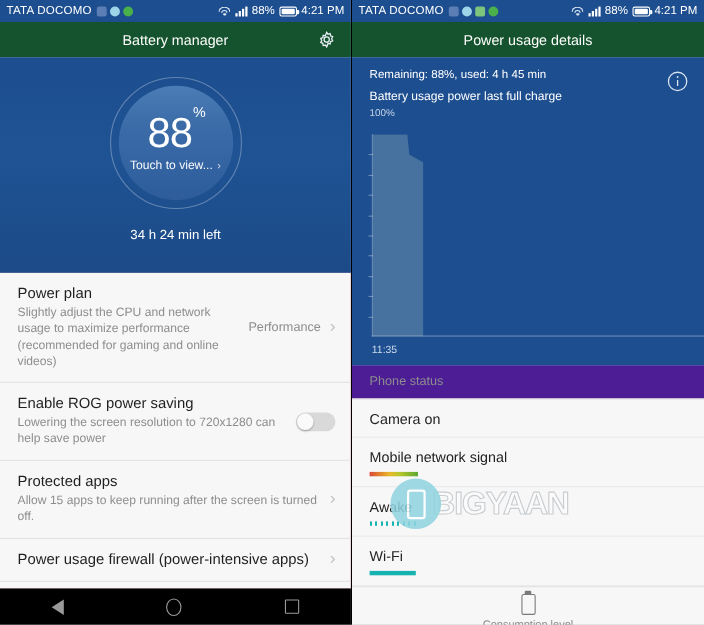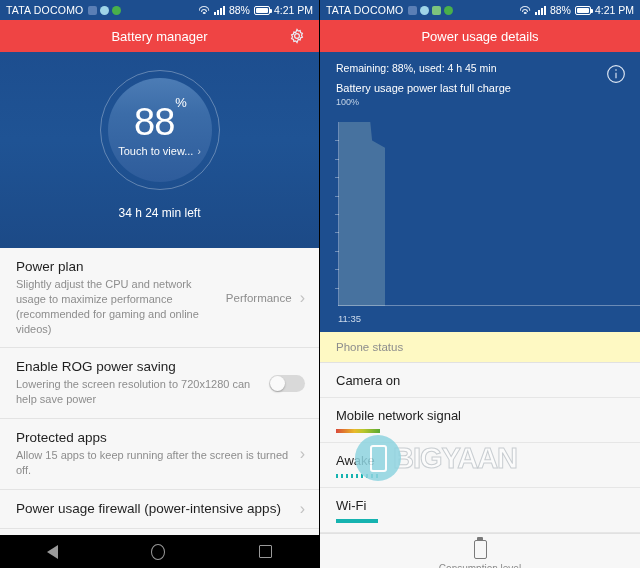--- a/index.html
+++ b/index.html
@@ -36,21 +36,21 @@
   .sig { display: flex; align-items: flex-end; gap: 1px; height: 9px; }
   .sig b { width: 2px; background: #fff; display: block; }
   .sig b:nth-child(1){ height: 3px; } .sig b:nth-child(2){ height: 5px; }
   .sig b:nth-child(3){ height: 7px; } .sig b:nth-child(4){ height: 9px; }
   .batt-ic { width: 16px; height: 9px; border: 1.3px solid #fff; border-radius: 2px; position: relative; display:inline-block; }
   .batt-ic::after { content:""; position:absolute; right:-3px; top:2.5px; width:2px; height:4px; background:#fff; border-radius:0 1px 1px 0; }
   .batt-ic i { position: absolute; left: 1px; top: 1px; bottom: 1px; width: 86%; background: #fff; border-radius:1px; display:block; }
 
   
   .titlebar {
-    background: #ef4444; color: #fff; height: 32px; flex: 0 0 32px;
+    background: #14532d; color: #fff; height: 32px; flex: 0 0 32px;
     display: flex; align-items: center; justify-content: center; position: relative;
   }
   .titlebar .t { font-size: 13px; }
   .gear { position: absolute; right: 13px; top: 50%; transform: translateY(-50%); width: 18px; height: 18px; }
   .info-btn { position: absolute; width: 20px; height: 20px; }
 
   
   .hero {
     background: linear-gradient(180deg,#1d4e8f 0%, #1f5394 45%, #1c4a87 100%);
     flex: 0 0 196px; position: relative;
@@ -102,21 +102,21 @@
   .ytick { position:absolute; left:-3px; width:4px; height:1px; background: rgba(255,255,255,.35); }
   .area {
     position:absolute; left:1px; top:0; bottom:0; width: 46px;
     background: #47729f;
     clip-path: polygon(0% 0%, 68% 0%, 72% 10%, 100% 14%, 100% 100%, 0% 100%);
   }
   .xaxis { position:absolute; left:0; right:0; bottom:0; height:1px; background: rgba(255,255,255,.35); }
   .xlabel { position:absolute; left: 18px; bottom: 8px; font-size: 9.5px; color: #cfdcec; }
 
   
-  .secthead { background:#fef9c3; padding: 9px 16px; font-size: 11.5px; color:#8d8d8d; border-bottom:1px solid #e1e1e1; }
+  .secthead { background:#4c1d95; padding: 9px 16px; font-size: 11.5px; color:#8d8d8d; border-bottom:1px solid #e1e1e1; }
   .srow { padding: 10px 16px 9px; border-bottom: 1px solid #e6e6e6; background:#f7f7f7; }
   .srow .st { font-size: 13px; color:#222; }
   .bar { height: 4px; margin-top: 6px; width: 44px; }
   .bar.signal { background: linear-gradient(90deg,#d94a3d 0%, #e07b2e 18%, #e8b92b 42%, #b9c62b 62%, #59a832 100%); }
   .bar.wifi { background: #16b3b0; width: 42px; }
   .bar.awake { width: 44px; background:
       repeating-linear-gradient(90deg,#16b3b0 0 2px, transparent 2px 5px); }
 
   
   .bottombar { margin-top: auto; background:#f7f7f7; border-top:1px solid #e1e1e1;

